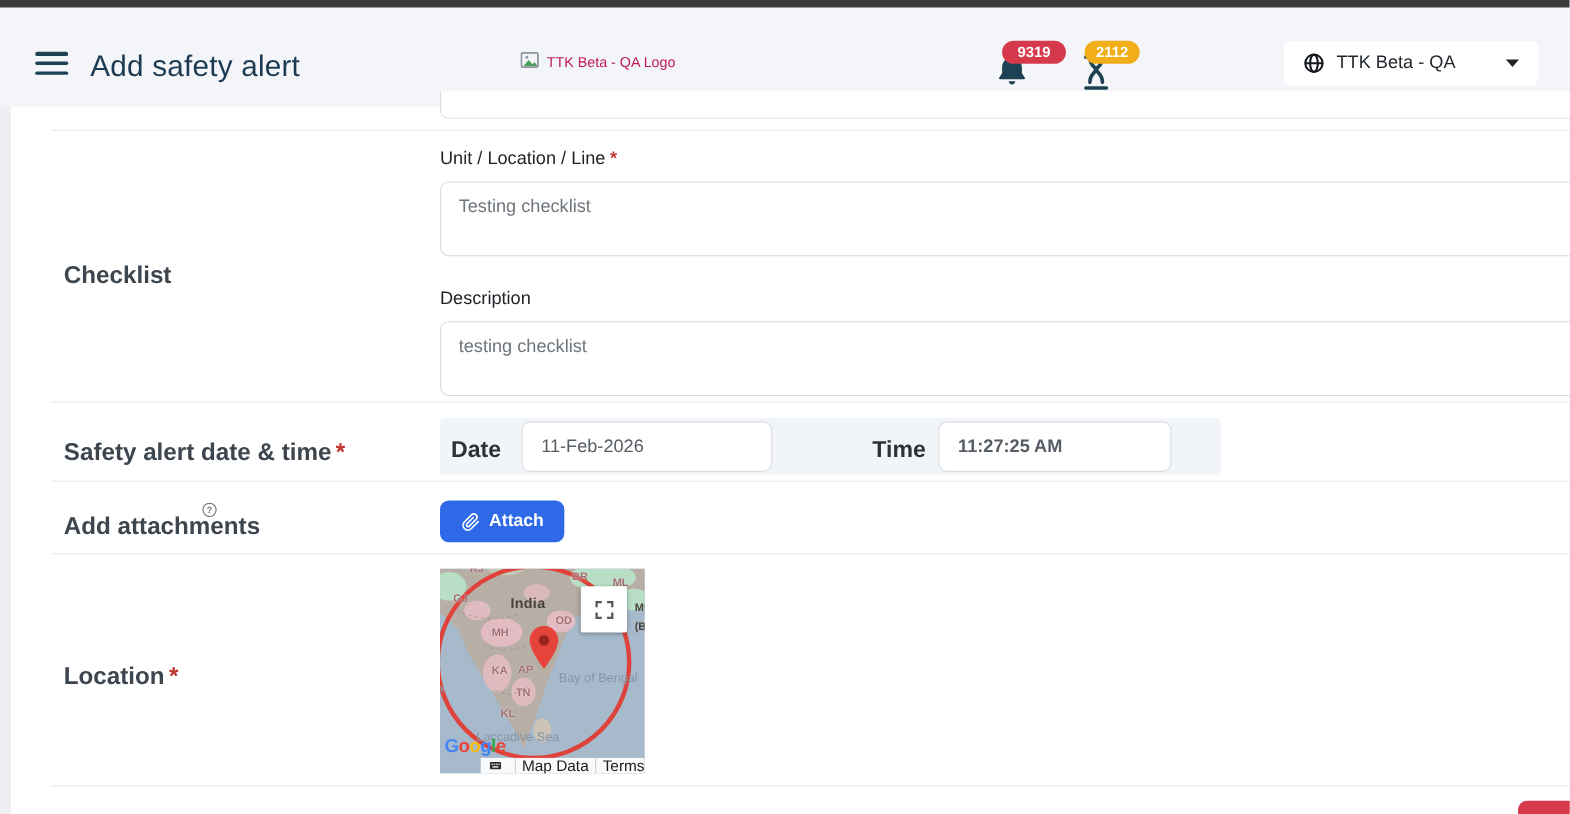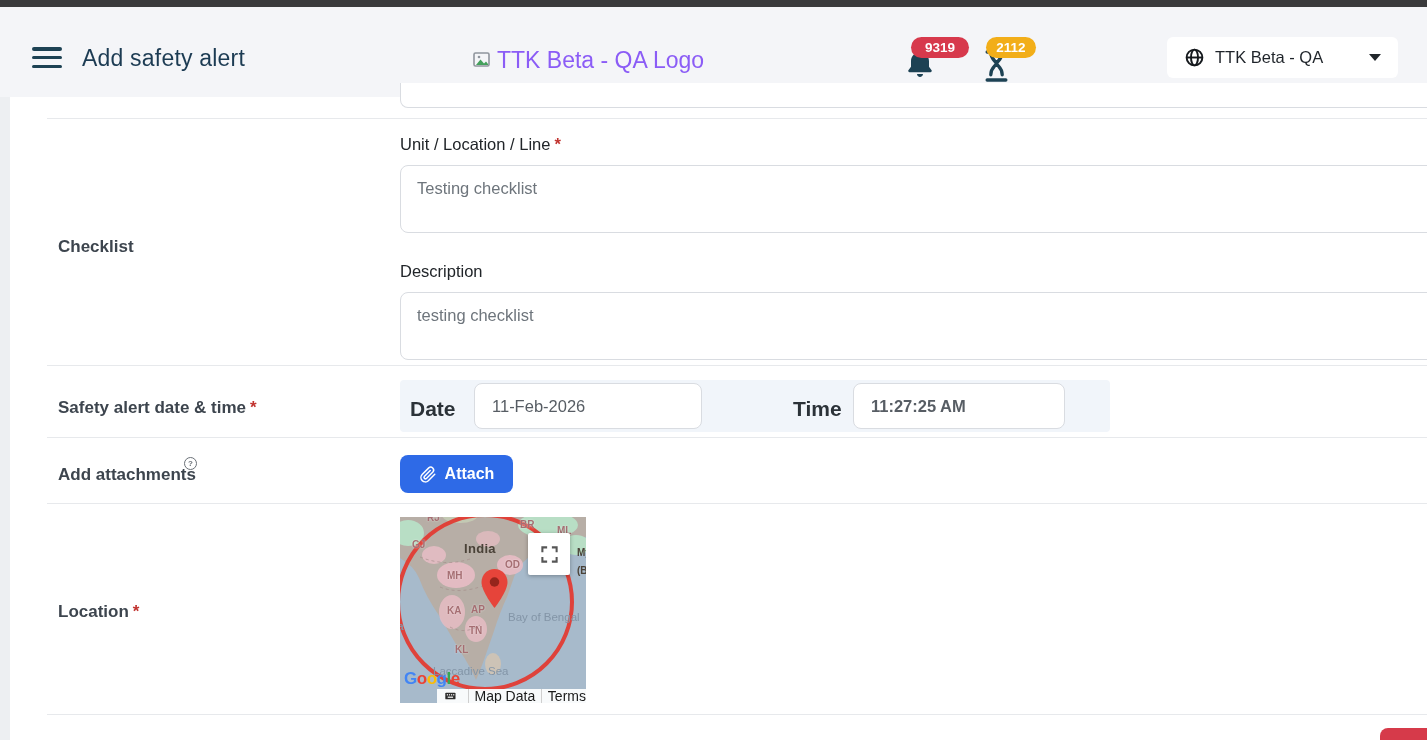--- a/index.html
+++ b/index.html
@@ -5,40 +5,40 @@
   * { box-sizing: border-box; margin: 0; padding: 0; }
   html,body { width:1427px; height:740px; overflow:hidden; }
   body { font-family:"Liberation Sans", sans-serif; background:#edeff2; position:relative; }
   .stage { position:absolute; inset:0; }
 
   
   .top-strip { position:absolute; left:0; top:0; width:1427px; height:7px; background:#3a3a3c; }
   .header { position:absolute; left:0; top:7px; width:1427px; height:90px; background:#f4f5f8; }
   .hamburger { position:absolute; left:32px; top:40px; width:30px; height:22px; cursor:pointer; }
   .hamburger i { display:block; height:3.6px; background:#1d4254; border-radius:2px; margin-bottom:5.3px; }
-  .page-title { position:absolute; left:82px; top:38px; font-size:23px; color:#1c3b53; letter-spacing:.2px; }
+  .page-title { position:absolute; left:82px; top:38px; font-size:27px; color:#1c3b53; letter-spacing:.2px; }
   .logo-wrap { position:absolute; left:473px; top:40px; display:flex; align-items:center; gap:4px; }
-  .logo-alt { font-size:23px; color:#8b5cf6; }
+  .logo-alt { font-size:13px; color:#be185d; }
   .icon-btn { position:absolute; cursor:pointer; }
   .badge { position:absolute; top:30px; height:21px; border-radius:11px; color:#fff; font-size:13.5px;
            font-weight:bold; display:flex; align-items:center; justify-content:center; padding:0 10px; }
   .badge-red { left:911px; width:58px; background:#d7394c; }
   .badge-yellow { left:986px; width:50px; background:#f2ae19; }
   .hdr-btn { position:absolute; top:30px; height:41px; background:#fff; border:none; border-radius:6px;
              display:flex; align-items:center; font-size:16.5px; color:#1f242a; cursor:pointer;
              font-family:"Liberation Sans", sans-serif; }
   .btn-lang { left:1030px; width:125px; padding:0 18px; gap:14px; }
   .btn-org  { left:1167px; width:231px; padding:0 17px; gap:10px; }
   .caret { width:0; height:0; border-left:6px solid transparent; border-right:6px solid transparent;
            border-top:7px solid #21262b; margin-left:auto; }
 
   
   .card { position:absolute; left:10px; top:97px; width:1417px; height:643px; background:#fff; }
   .divider { position:absolute; left:37px; right:0; height:1px; background:#e7e9ec; }
-  .row-label { position:absolute; left:48px; font-size:17px; font-weight:bold; color:#3d454e; }
+  .row-label { position:absolute; left:48px; font-size:22px; font-weight:bold; color:#3d454e; }
   .req { color:#c1332f; font-weight:bold; margin-left:4px; }
   .field-label { position:absolute; font-size:16.5px; color:#212529; }
   .txt-area { position:absolute; left:390px; width:1062px; height:68px; border:1px solid #d9dce1;
               border-radius:8px; background:#fff; color:#6e757c; font-size:16.5px; padding:13px 16px;
               resize:none; outline:none; font-family:"Liberation Sans", sans-serif; }
   .cut-input { position:absolute; left:390px; top:-14px; width:1062px; height:25px; background:#fff;
                border:1px solid #d9dce1; border-top:none; border-radius:0 0 8px 8px; }
 
   .dt-strip { position:absolute; left:390px; top:283px; width:710px; height:52px; background:#f1f5fa; border-radius:4px; }
   .dt-label { position:absolute; top:300px; font-size:21px; font-weight:bold; color:#2b3238; }

